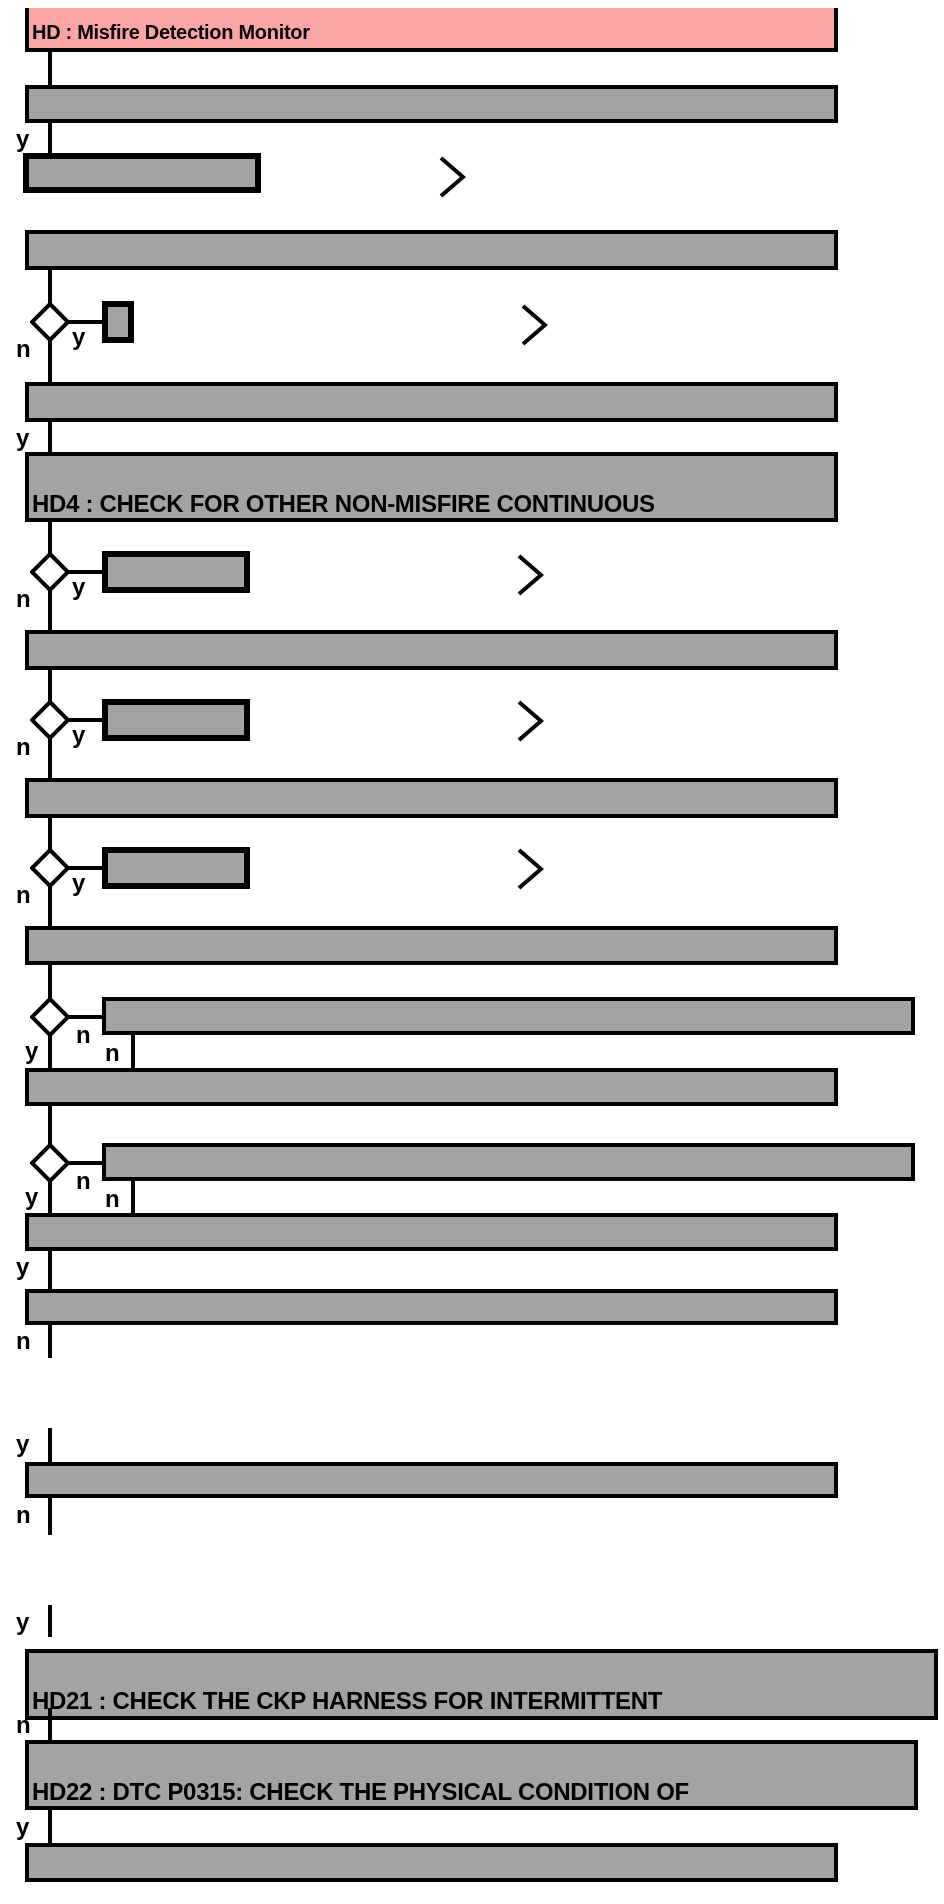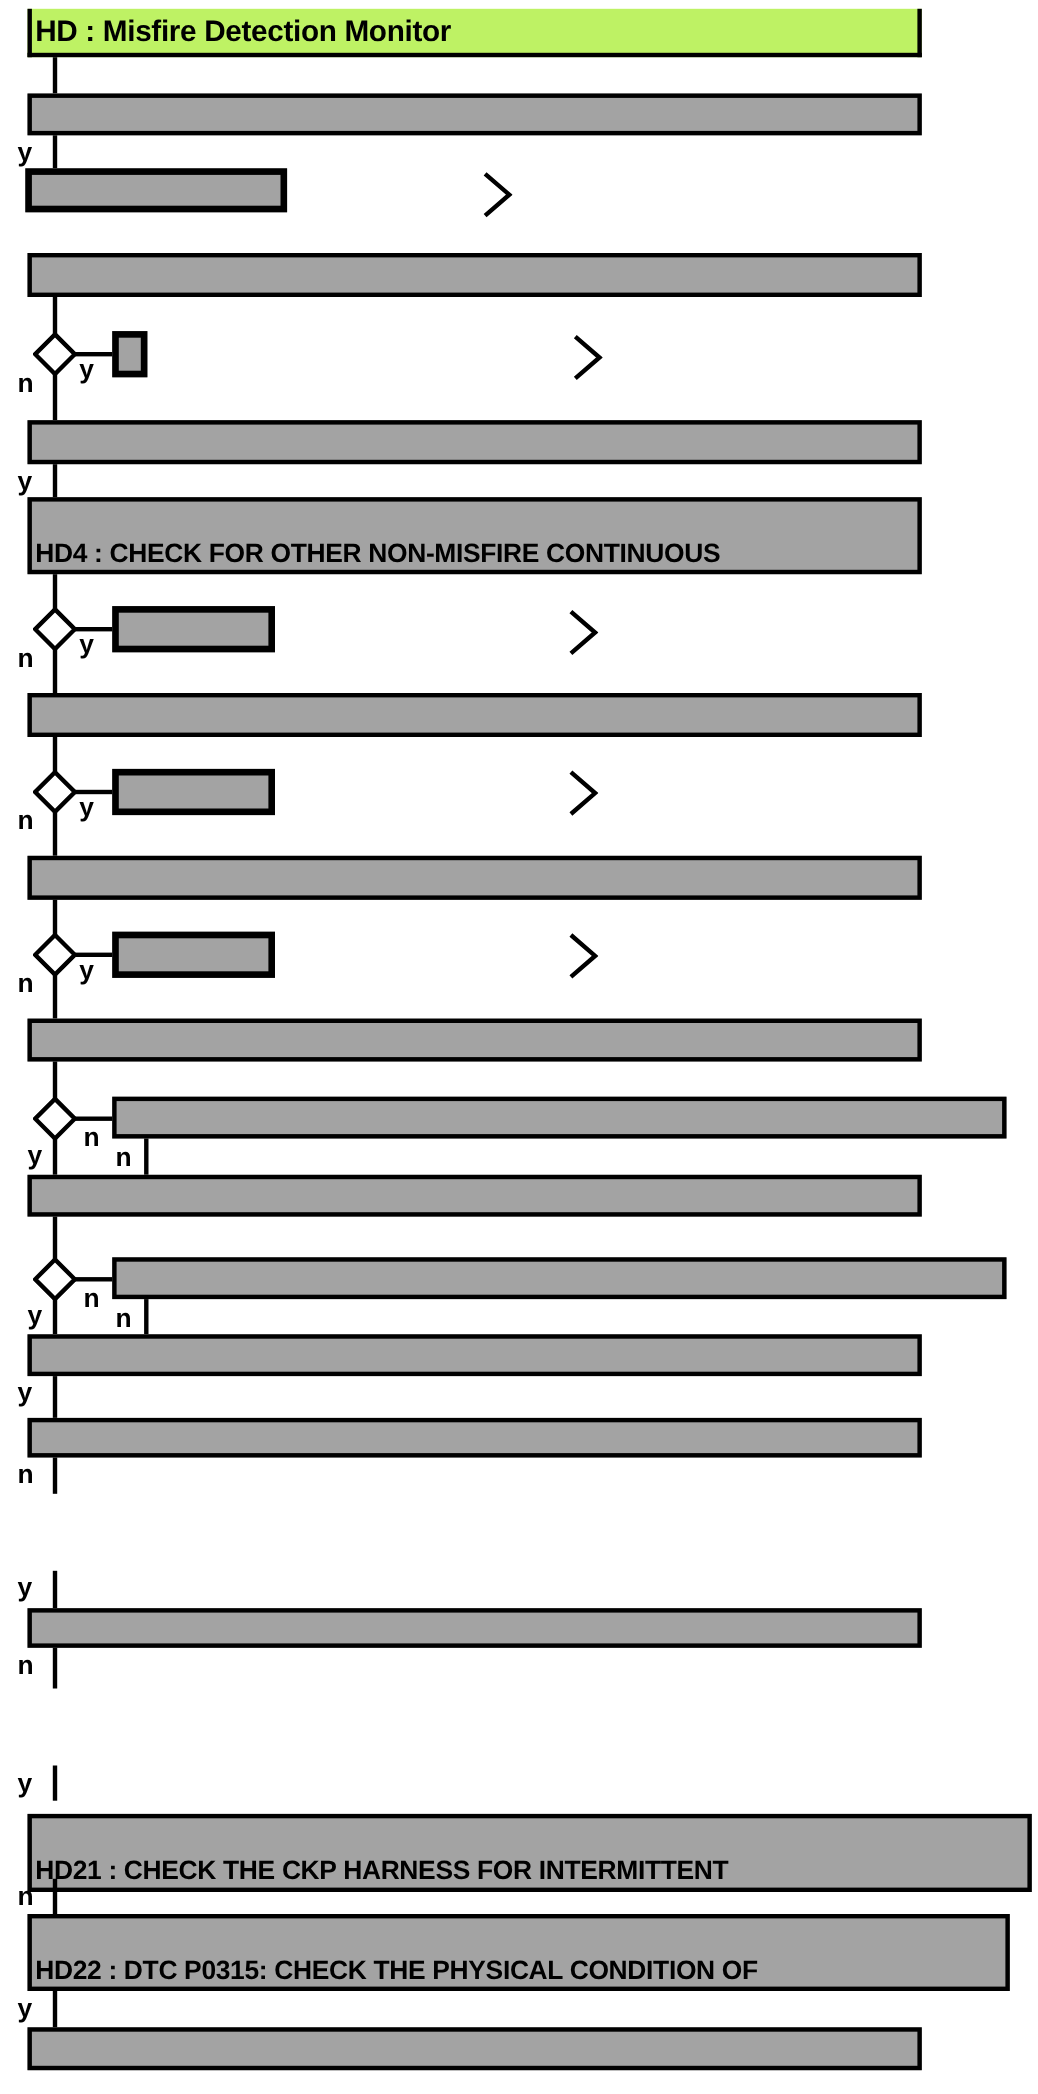--- a/index.html
+++ b/index.html
@@ -9,22 +9,22 @@
   }
   .box {
     position:absolute; box-sizing:border-box; background:#a3a3a3;
     border:4px solid #000; font-weight:bold; font-size:24px;
     line-height:31px; padding:1px 2px 4px 3px; letter-spacing:-0.3px;
     white-space:pre-line; overflow:hidden;
   }
   .link { border-width:6px; line-height:27px; padding-top:1px; }
   .zbox { text-align:center; padding-left:0; }
   .titlebox {
-    position:absolute; box-sizing:border-box; background:#bef264;
-    border:4px solid #000; border-top:none; font-weight:bold; font-size:27px;
+    position:absolute; box-sizing:border-box; background:#fca5a5;
+    border:4px solid #000; border-top:none; font-weight:bold; font-size:20px;
     letter-spacing:-0.3px; display:flex; align-items:flex-end; padding:0 0 4px 3px;
   }
   .vl, .hl { position:absolute; background:#000; }
   .lbl { position:absolute; font-weight:bold; font-size:24px; line-height:26px; }
   .dia, .chev { position:absolute; }
 </style>
 </head>
 <body>
 
 <div class="stage">

